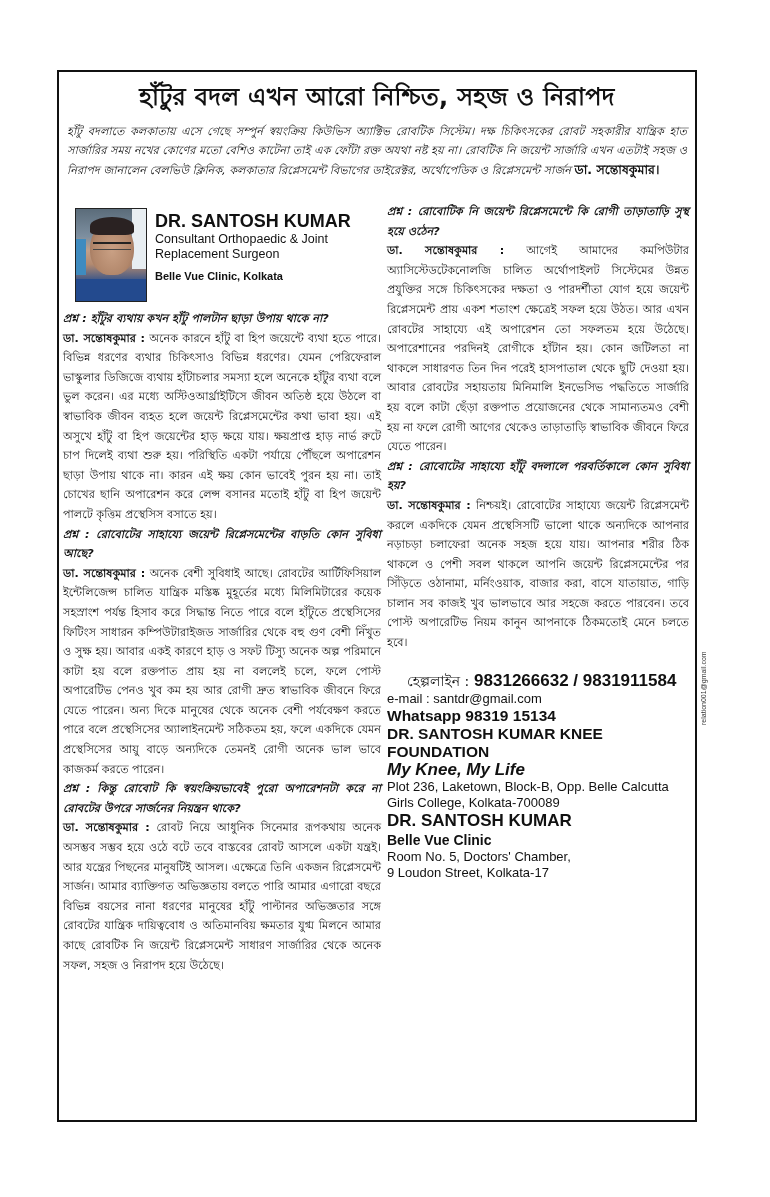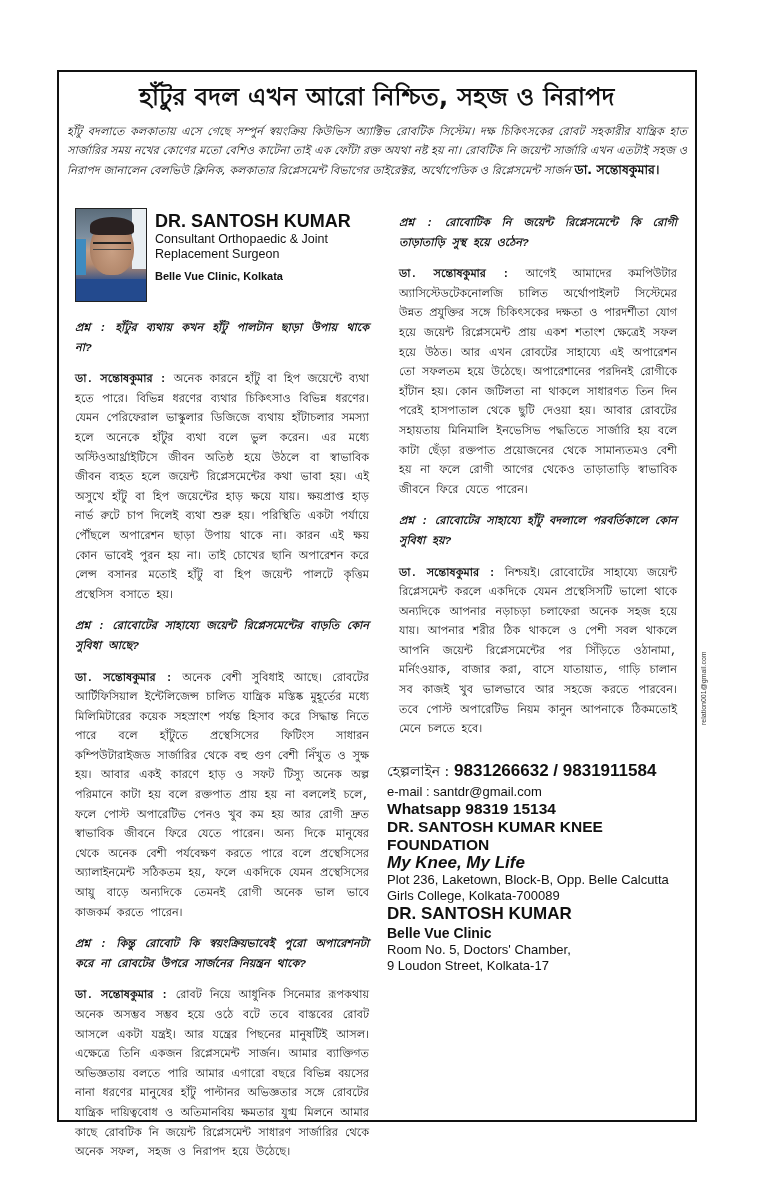--- a/index.html
+++ b/index.html
@@ -55,24 +55,24 @@
   .photo .panel2 {
     position: absolute; left: 0; top: 30px; width: 10px; height: 36px; background: #3f8bbf;
   }
   .prof-text { position: absolute; left: 92px; top: 8px; font-family: "Liberation Sans", sans-serif; }
   .prof-name { font-size: 18px; font-weight: bold; line-height: 22px; }
   .prof-role { font-size: 12.5px; line-height: 15px; }
   .prof-clinic { font-size: 11px; font-weight: bold; line-height: 18px; margin-top: 5px; }
 
   p.q { font-style: italic; font-weight: bold; }
   p.a .lbl { font-weight: bold; }
-  p { margin: 12px; font-family: Liberation Mono, monospace; }
+  p { margin: 0; }
 
   .contact { margin-top: 18px; font-family: "Liberation Sans", sans-serif; text-align: left; }
-  .helpline { font-size: 17px; font-weight: bold; line-height: 26px; }
+  .helpline { font-size: 17px; font-weight: bold; line-height: 20px; margin-left: 20px; }
   .helpline .hl-lbl { font-family: "DejaVu Sans", sans-serif; font-weight: normal; font-size: 14px; }
   .c-line { font-size: 13px; line-height: 16px; }
   .c-url { font-size: 11px; line-height: 15px; letter-spacing: -0.2px; }
   .c-big { font-size: 15.5px; font-weight: bold; line-height: 18px; }
   .c-tag { font-size: 17px; font-weight: bold; font-style: italic; line-height: 18px; }
   .c-name { font-size: 17px; font-weight: bold; line-height: 20px; }
   .c-clinic { font-size: 14px; font-weight: bold; line-height: 18px; }
 
   .vert-credit {
     position: absolute; left: 700px; top: 625px; width: 14px; height: 100px;

